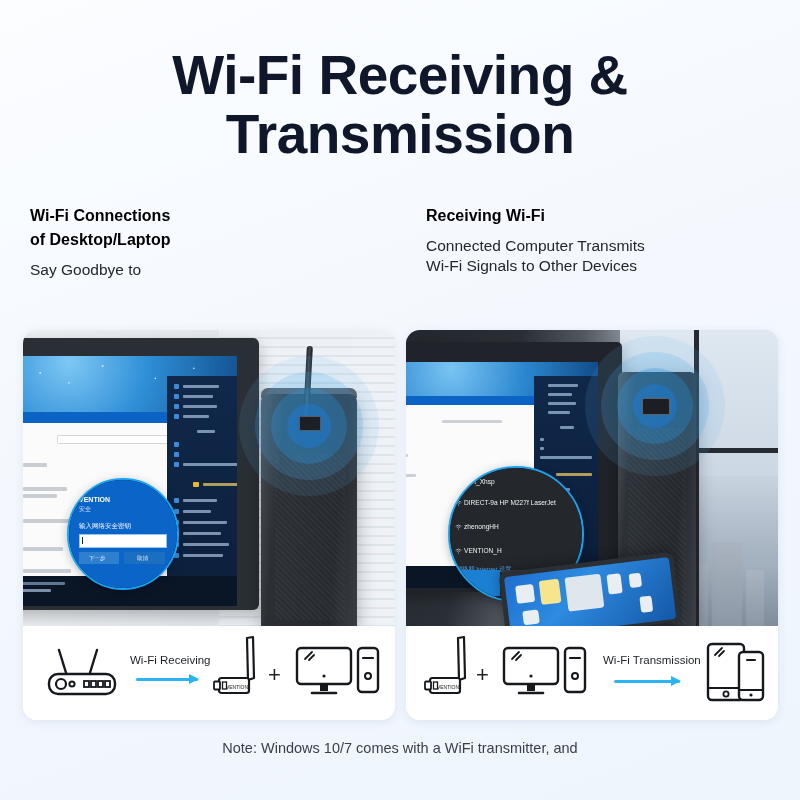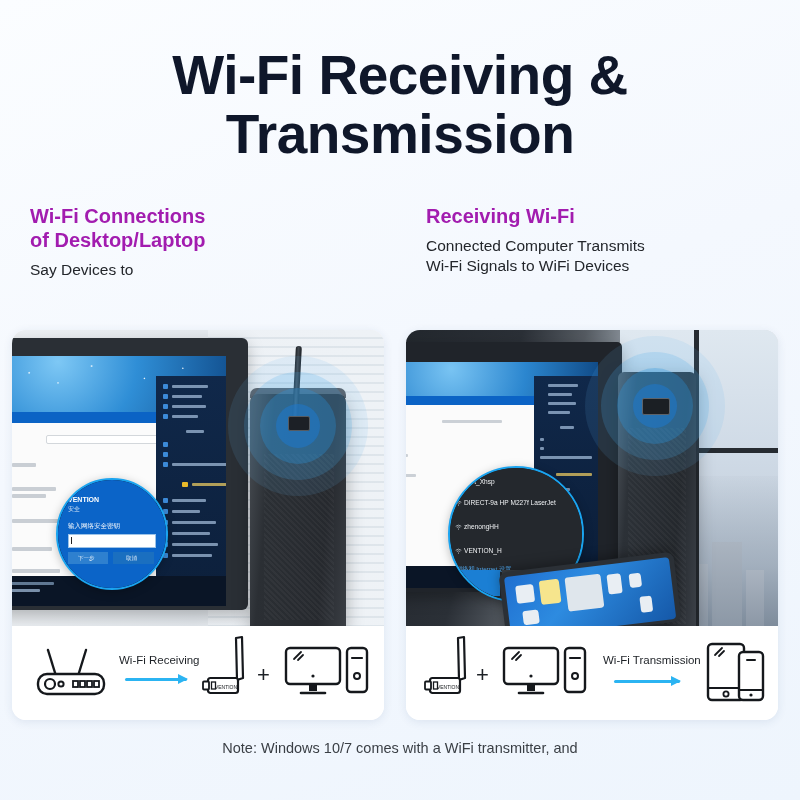--- a/index.html
+++ b/index.html
@@ -20,35 +20,35 @@
     font-weight:bold;color:#0f172a;
     letter-spacing:-0.5px;
   }
   .title .l2{display:block;}
 
   
   .col-head{position:absolute;}
   .col-head.left{left:30px;top:204px;width:350px;}
   .col-head.right{left:426px;top:204px;width:360px;}
   .col-title{
-    font-size:20px;line-height:24px;font-weight:bold;color:#a21caf;
+    font-size:16px;line-height:24px;font-weight:bold;color:#000000;
   }
   .col-sub{
     margin-top:8px;
     font-size:15.5px;line-height:20px;color:#23262b;
   }
 
   
   .card{
     position:absolute;top:330px;height:390px;
     border-radius:14px;overflow:hidden;
     background:#ffffff;
     box-shadow:0 2px 10px rgba(40,70,120,.10);
   }
-  .card.left{left:12px;width:372px;}
+  .card.left{left:23px;width:372px;}
   .card.right{left:406px;width:372px;}
 
   .photo{position:relative;width:100%;height:296px;overflow:hidden;}
 
   
   .lp{position:absolute;inset:0;background:#f2f4f6;}
   .lp .wall{position:absolute;left:0;top:0;width:100%;height:100%;
     background:linear-gradient(100deg,#eef1f4 0%,#e3e8ed 55%,#f4f6f8 100%);}
   .lp .blinds{position:absolute;left:196px;top:0;width:176px;height:296px;
     background:repeating-linear-gradient(to bottom,#eef2f6 0px,#eef2f6 7px,#dde4ea 7px,#dde4ea 9px);
@@ -195,31 +195,31 @@
     <span>Wi-Fi Receiving &amp;</span>
     <span class="l2">Transmission</span>
   </div>
 
   <div class="col-head left">
     <div class="col-title">
       <div>Wi-Fi Connections</div>
       <div>of Desktop/Laptop</div>
     </div>
     <div class="col-sub">
-      <div>Say Devices to</div>
+      <div>Say Goodbye to</div>
     </div>
   </div>
 
   <div class="col-head right">
     <div class="col-title">
       <div>Receiving Wi-Fi</div>
     </div>
     <div class="col-sub">
       <div>Connected Computer Transmits</div>
-      <div>Wi-Fi Signals to WiFi Devices</div>
+      <div>Wi-Fi Signals to Other Devices</div>
     </div>
   </div>
 
   <div class="card left">
 
     <div class="photo">
       <div class="lp">
         <div class="wall"></div>
         <div class="blinds"></div>
 

